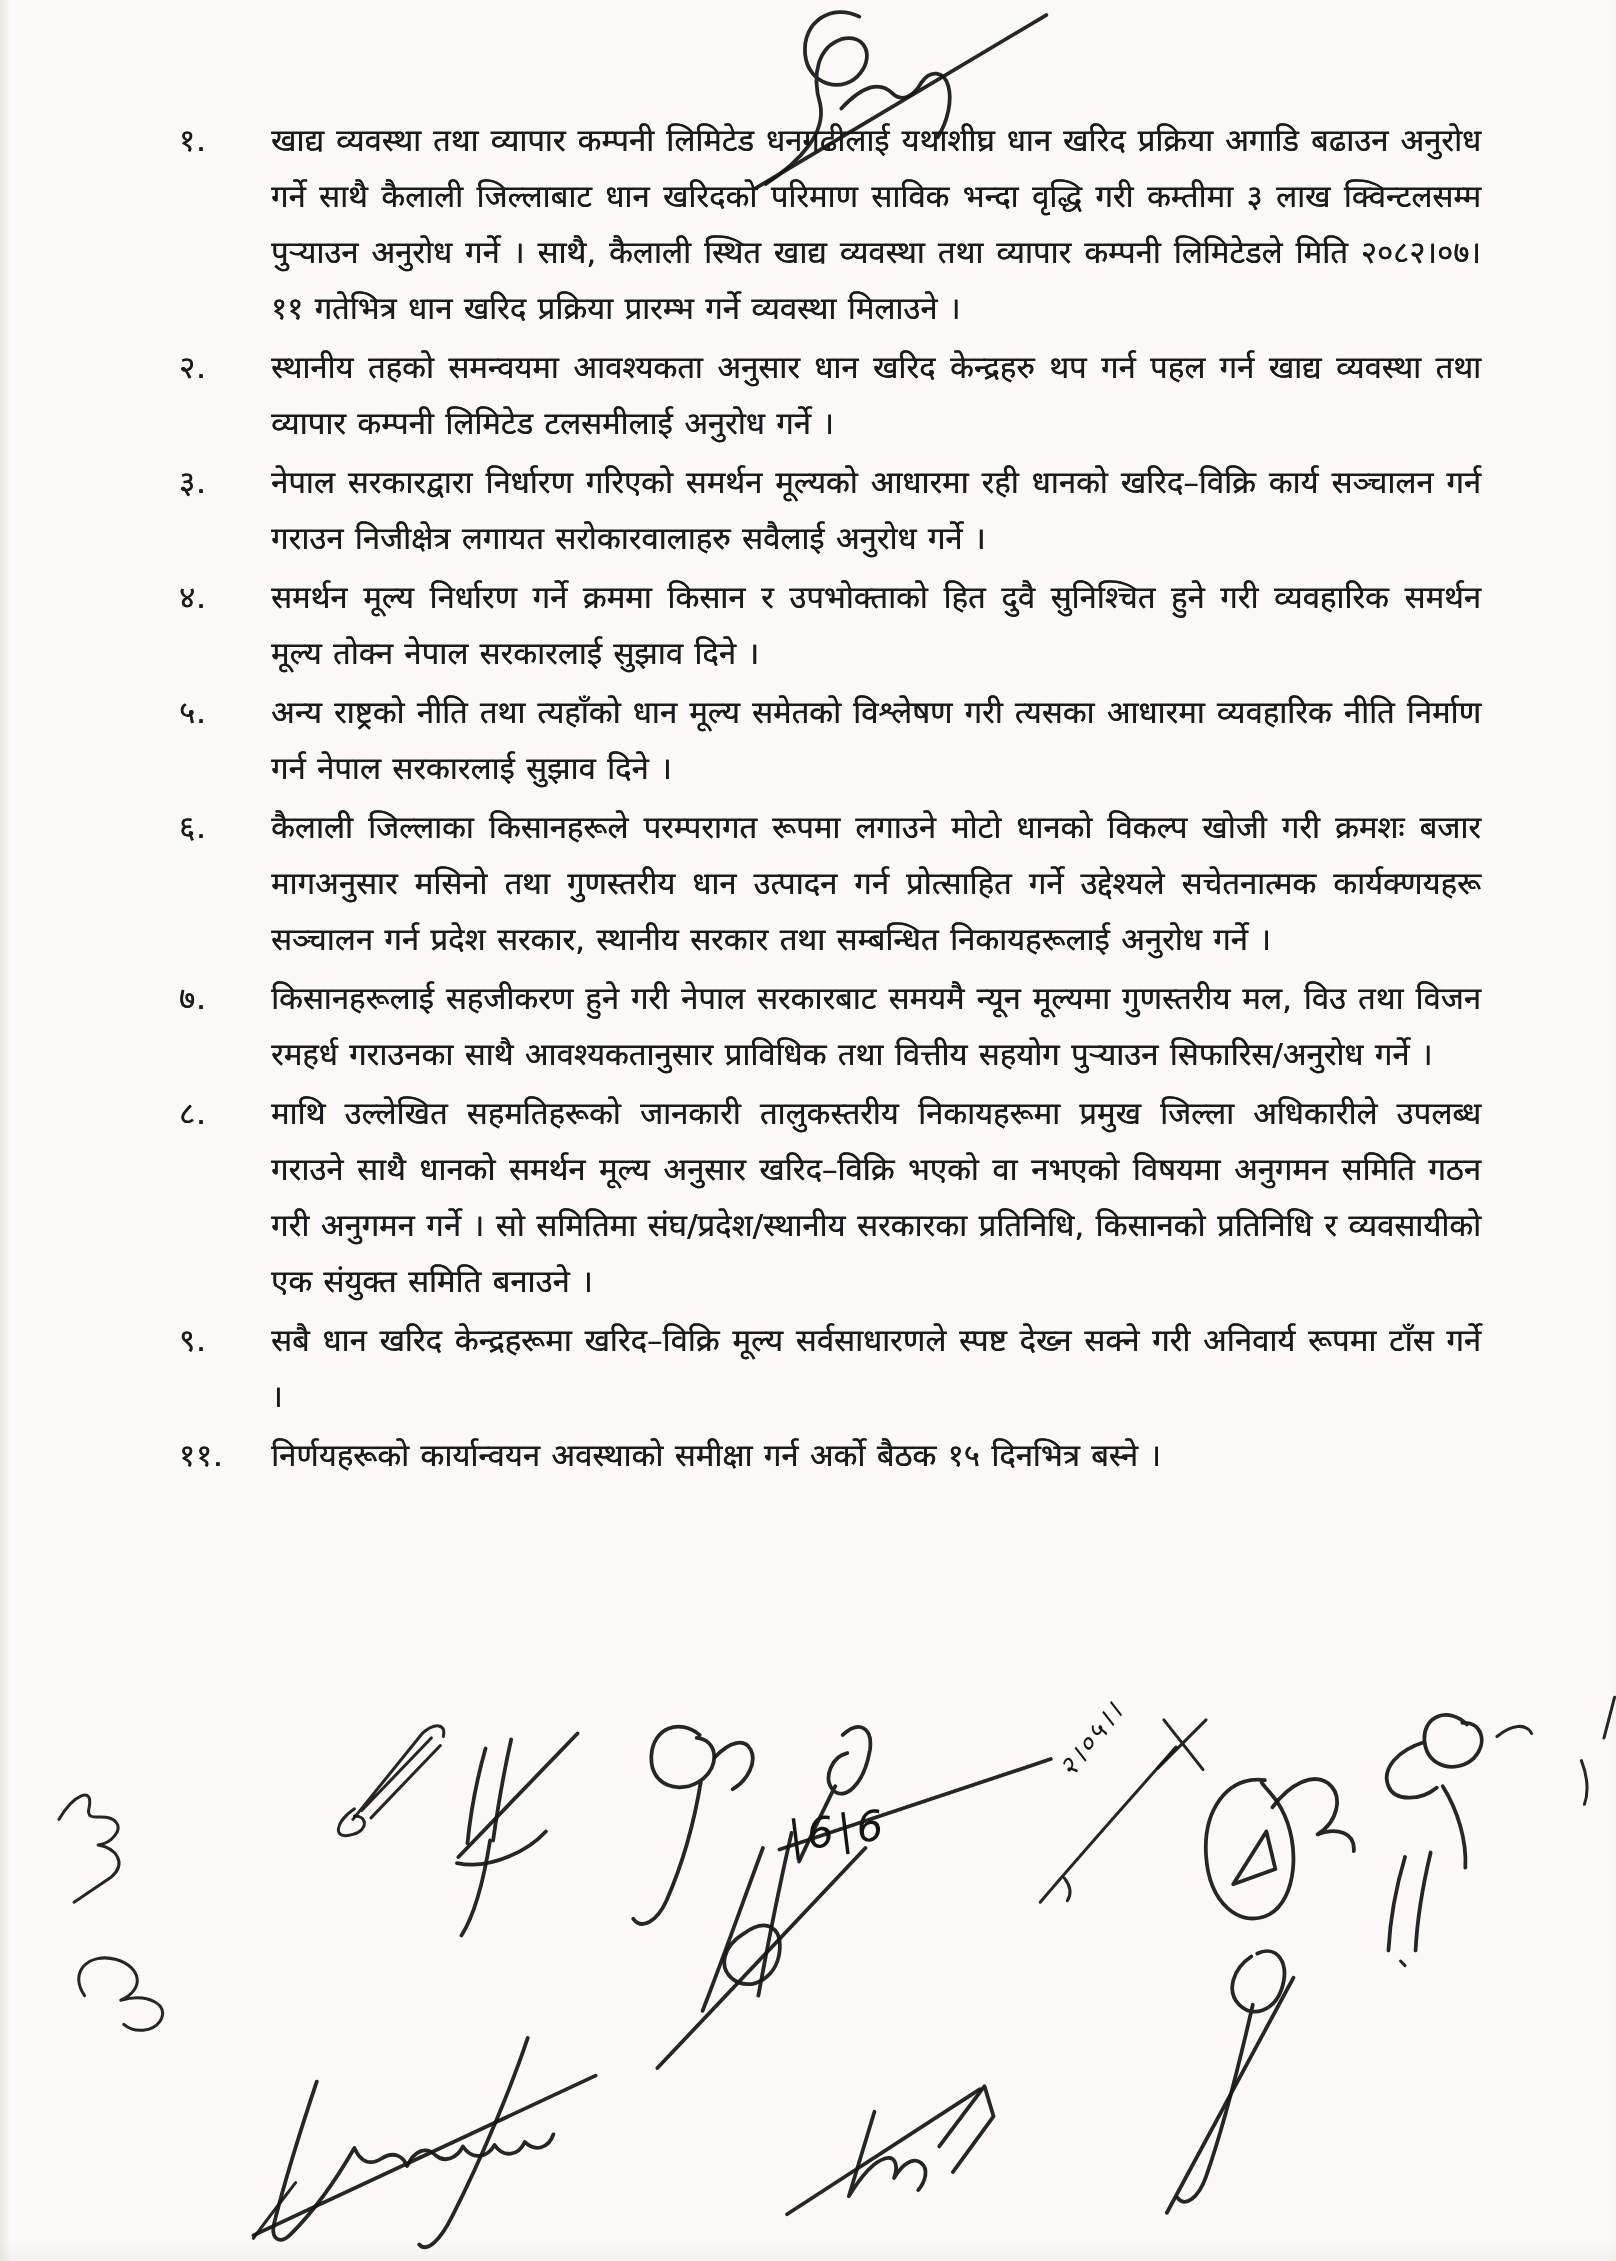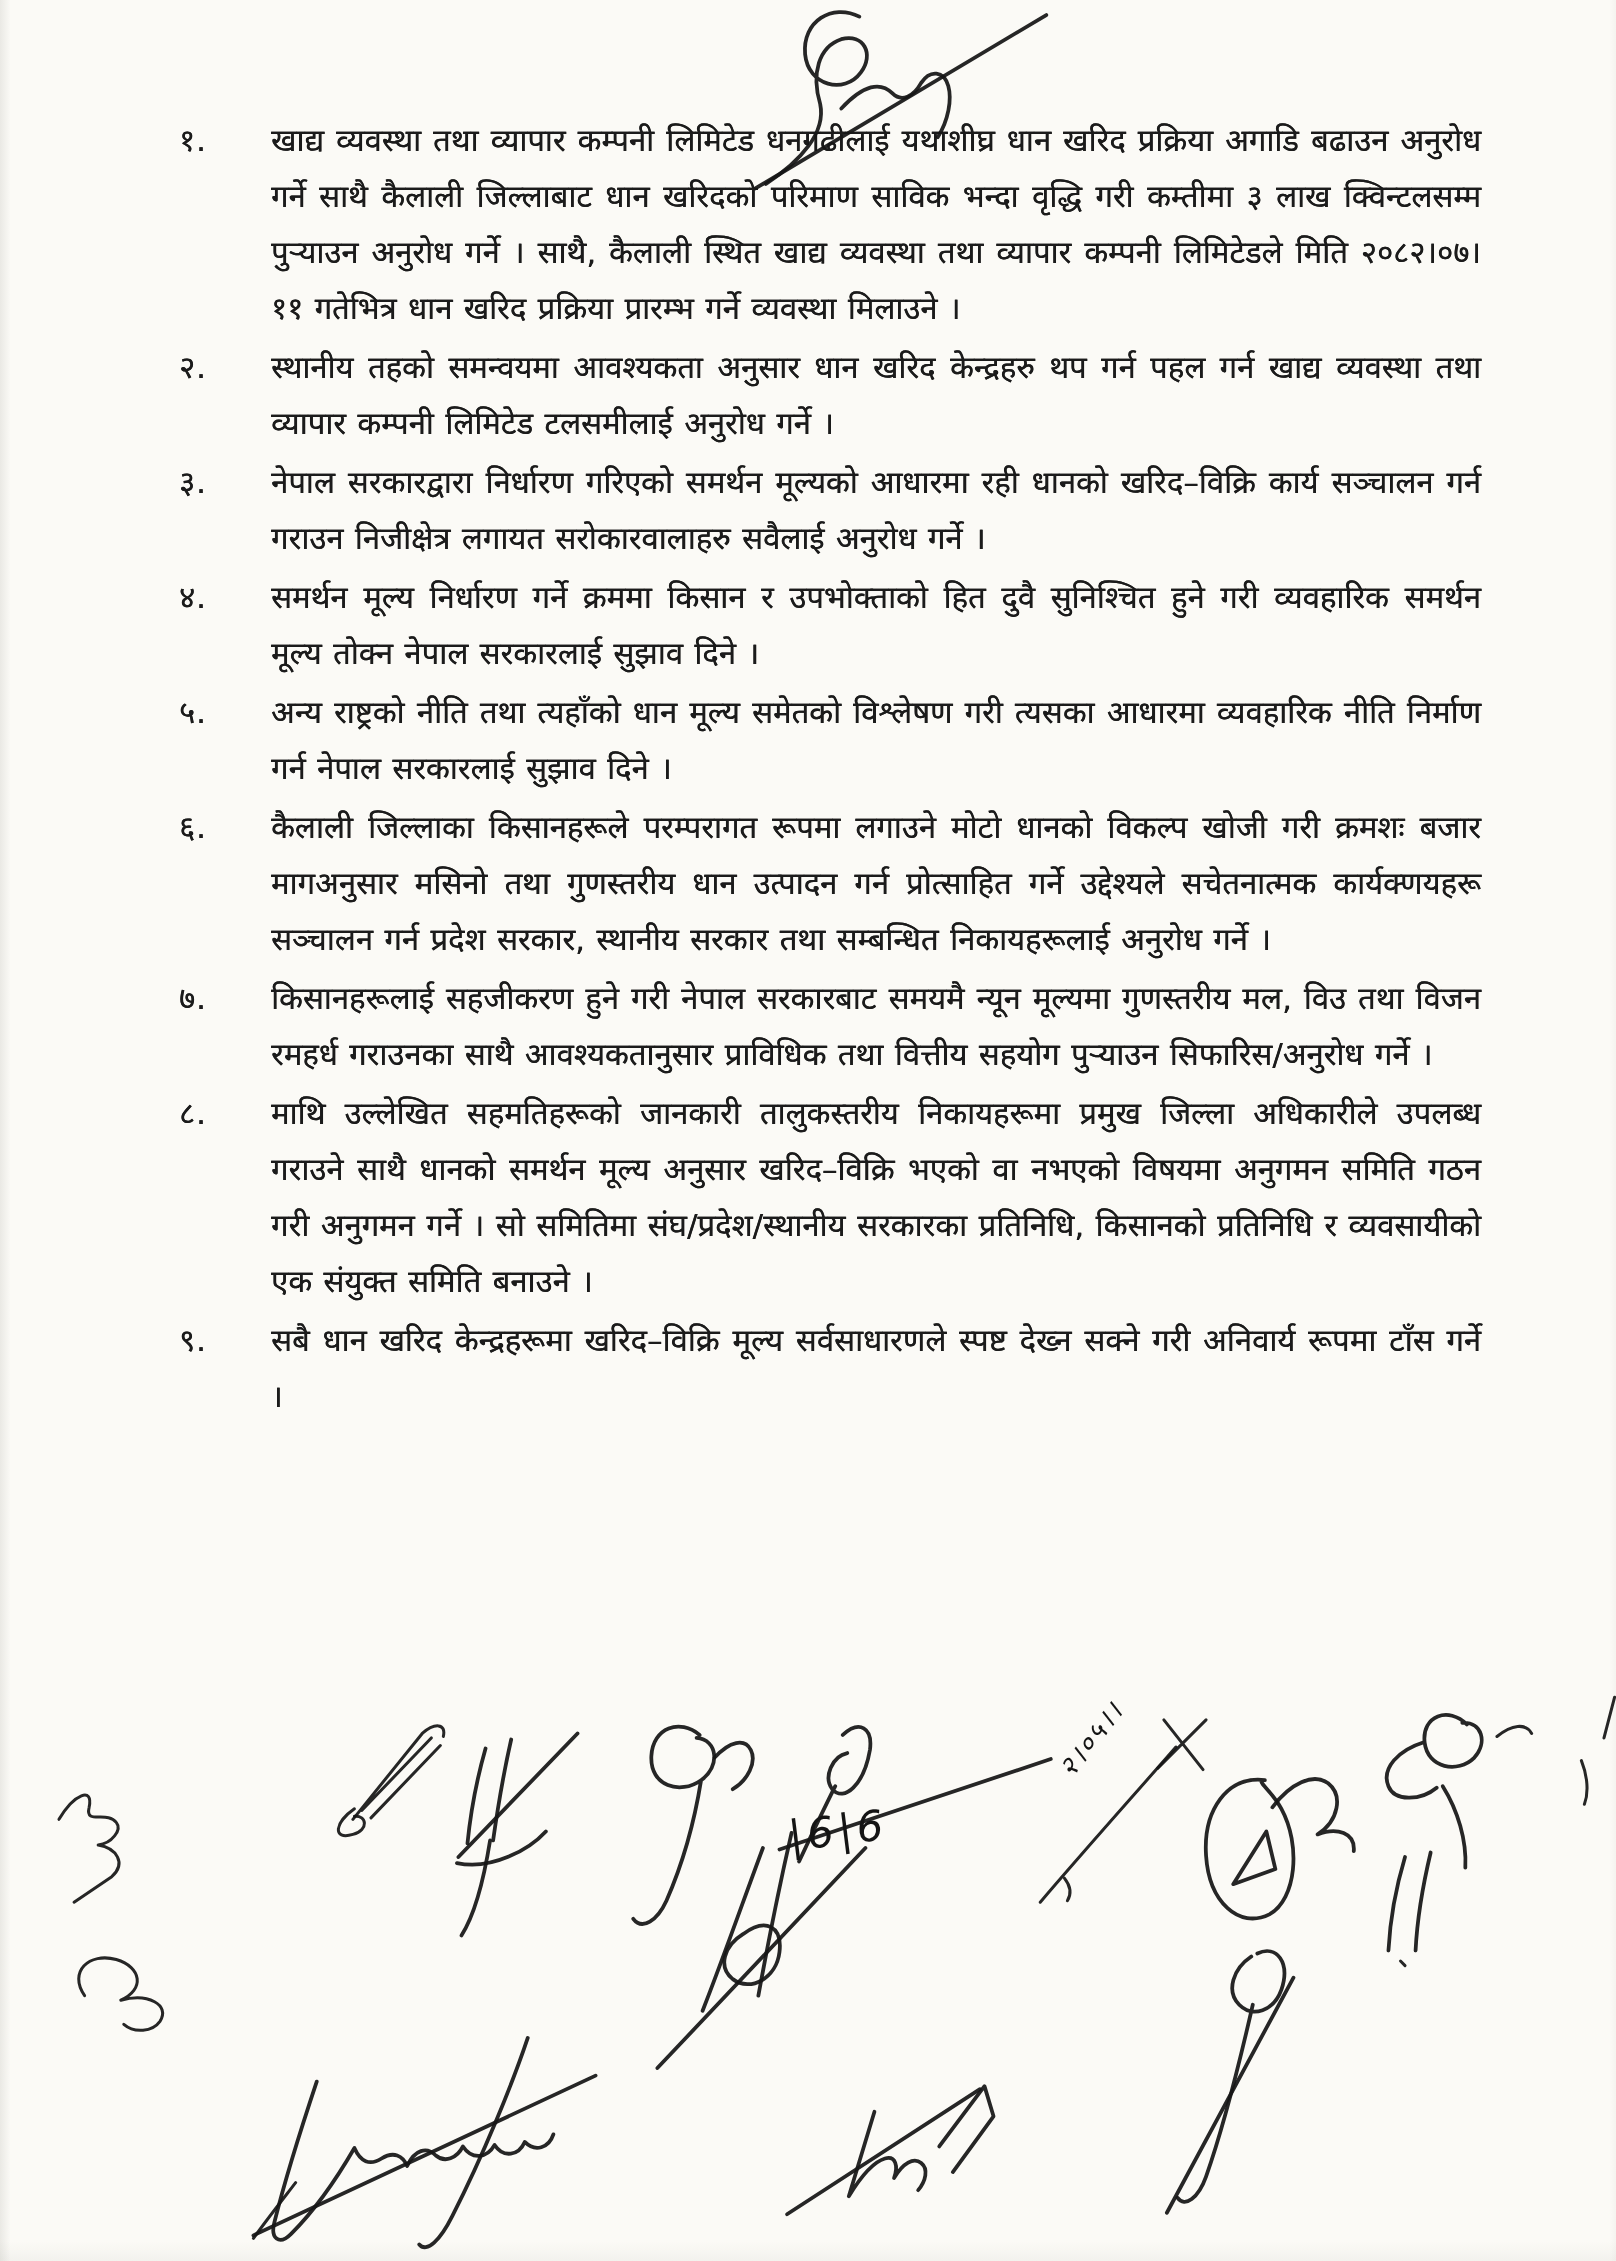--- a/index.html
+++ b/index.html
@@ -92,20 +92,24 @@
       <span class="num">८.</span>
       <span class="txt">माथि उल्लेखित सहमतिहरूको जानकारी तालुकस्तरीय निकायहरूमा प्रमुख जिल्ला अधिकारीले उपलब्ध गराउने साथै धानको समर्थन मूल्य अनुसार खरिद–विक्रि भएको वा नभएको विषयमा अनुगमन समिति गठन गरी अनुगमन गर्ने । सो समितिमा संघ/प्रदेश/स्थानीय सरकारका प्रतिनिधि, किसानको प्रतिनिधि र व्यवसायीको एक संयुक्त समिति बनाउने ।</span>
     </div>
 
     <div class="item">
       <span class="num">९.</span>
       <span class="txt">सबै धान खरिद केन्द्रहरूमा खरिद–विक्रि मूल्य सर्वसाधारणले स्पष्ट देख्न सक्ने गरी अनिवार्य रूपमा टाँस गर्ने ।</span>
     </div>
 
 
+    <div class="item">
+      <span class="num">११.</span>
+      <span class="txt">निर्णयहरूको कार्यान्वयन अवस्थाको समीक्षा गर्न अर्को बैठक १५ दिनभित्र बस्ने ।</span>
+    </div>
   </div>
 
   <div class="sig-layer">
     <svg width="1617" height="2261" viewBox="0 0 2145 3000">
 
       <g>
         <path class="ink" d="M1140 22 C1104 4 1064 28 1068 72 C1072 114 1120 126 1142 96 C1160 72 1146 44 1116 52 C1086 62 1076 98 1088 138 C1096 176 1062 214 1016 244"></path>
         <path class="ink" d="M1116 144 C1146 112 1168 108 1184 124 C1196 136 1212 128 1222 110 C1234 92 1252 94 1258 114 C1263 132 1258 160 1244 182"></path>
         <path class="ink" d="M1002 250 L1388 20"></path>
       </g>

